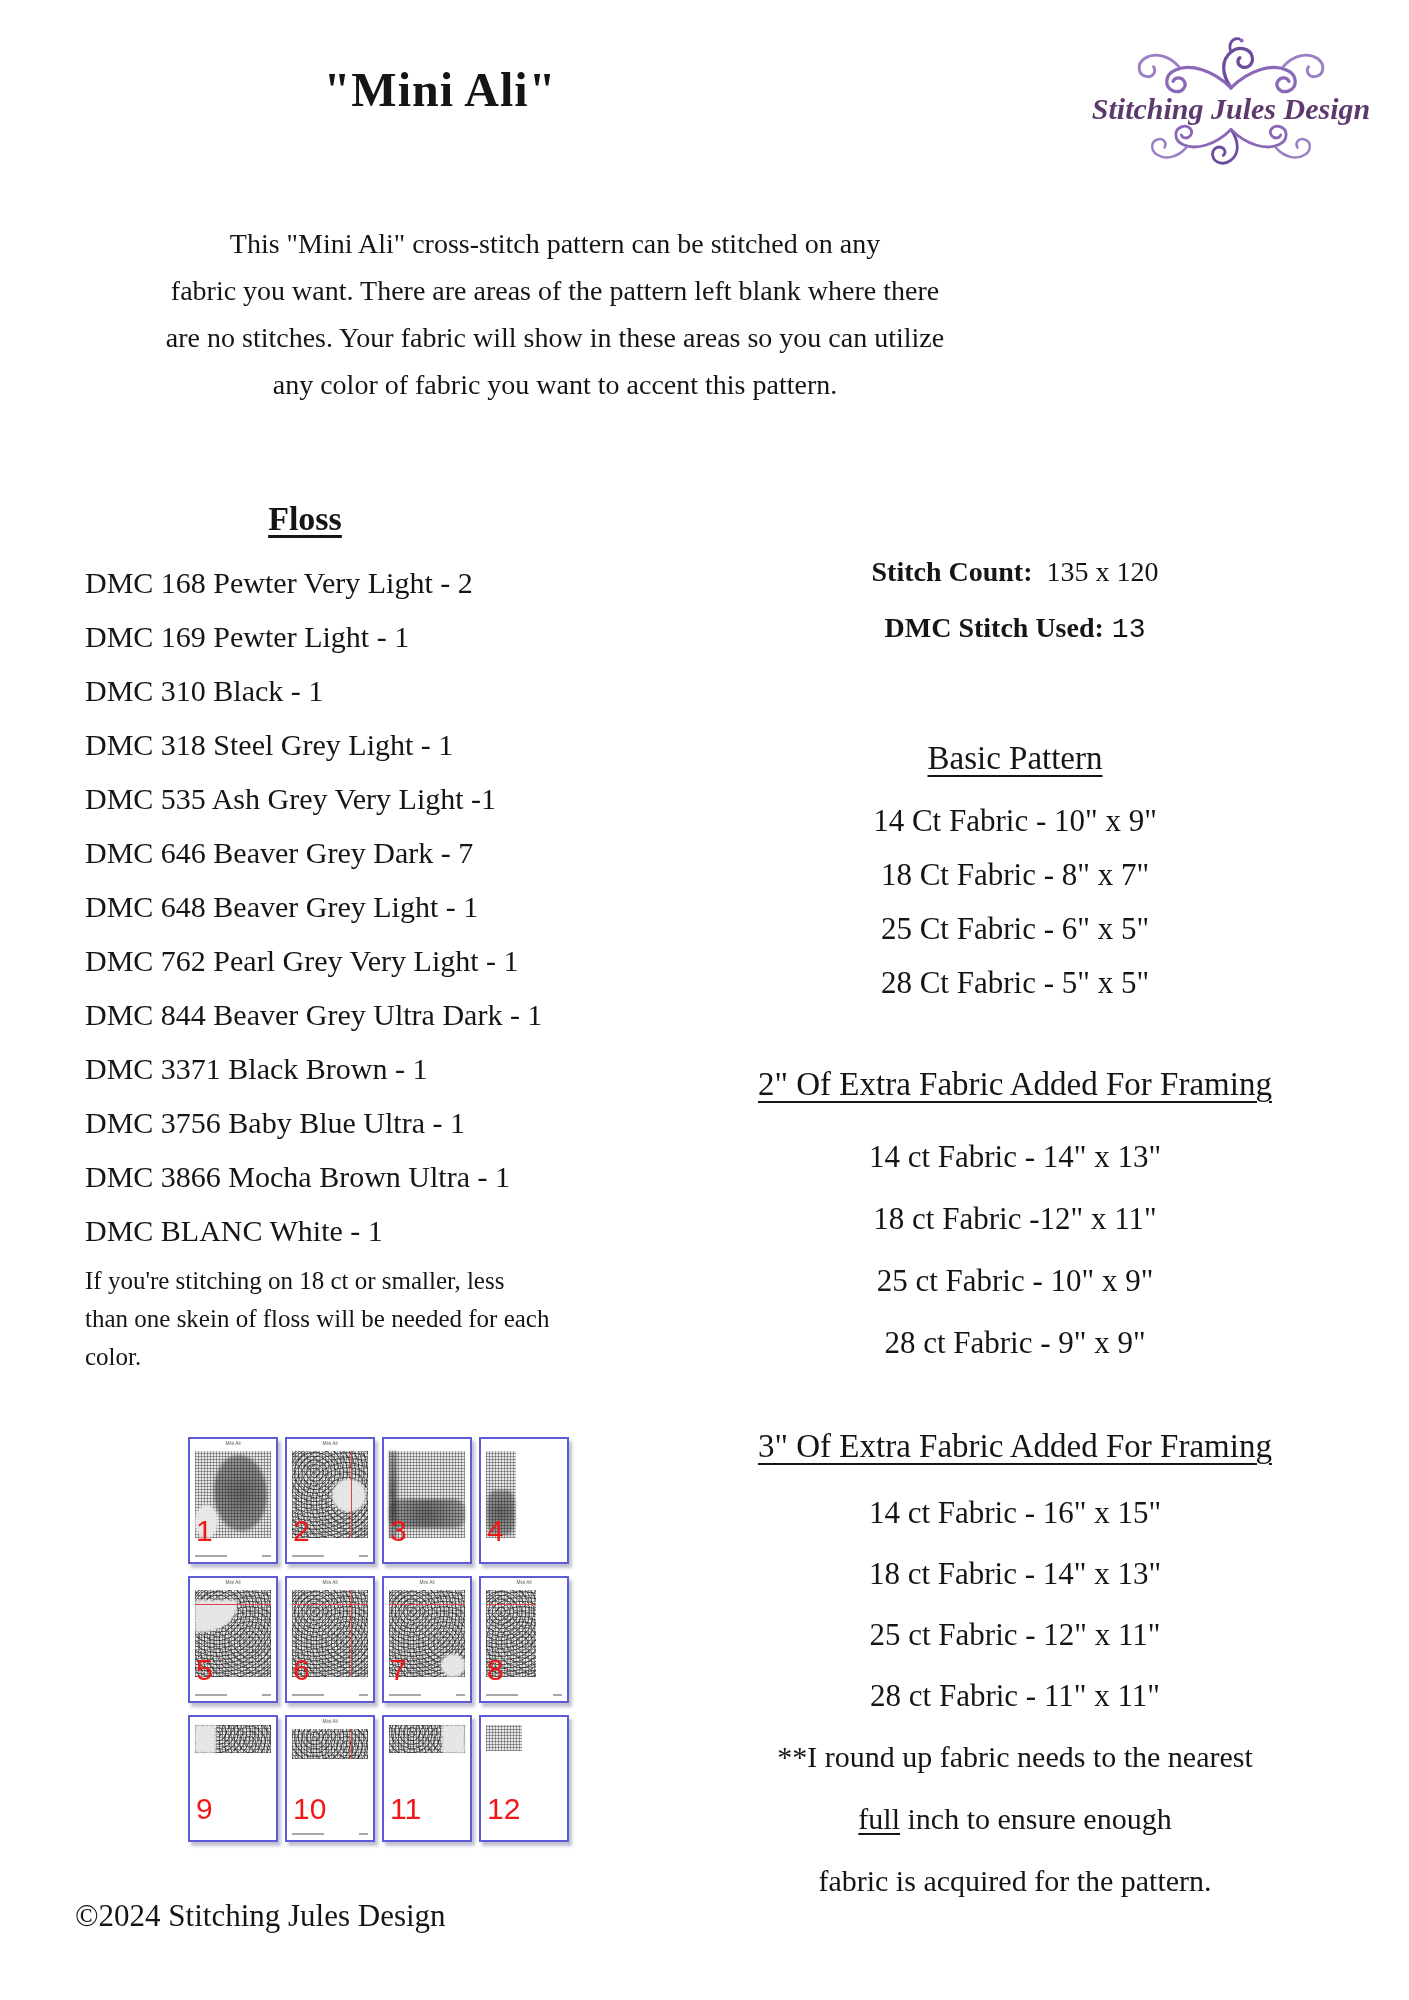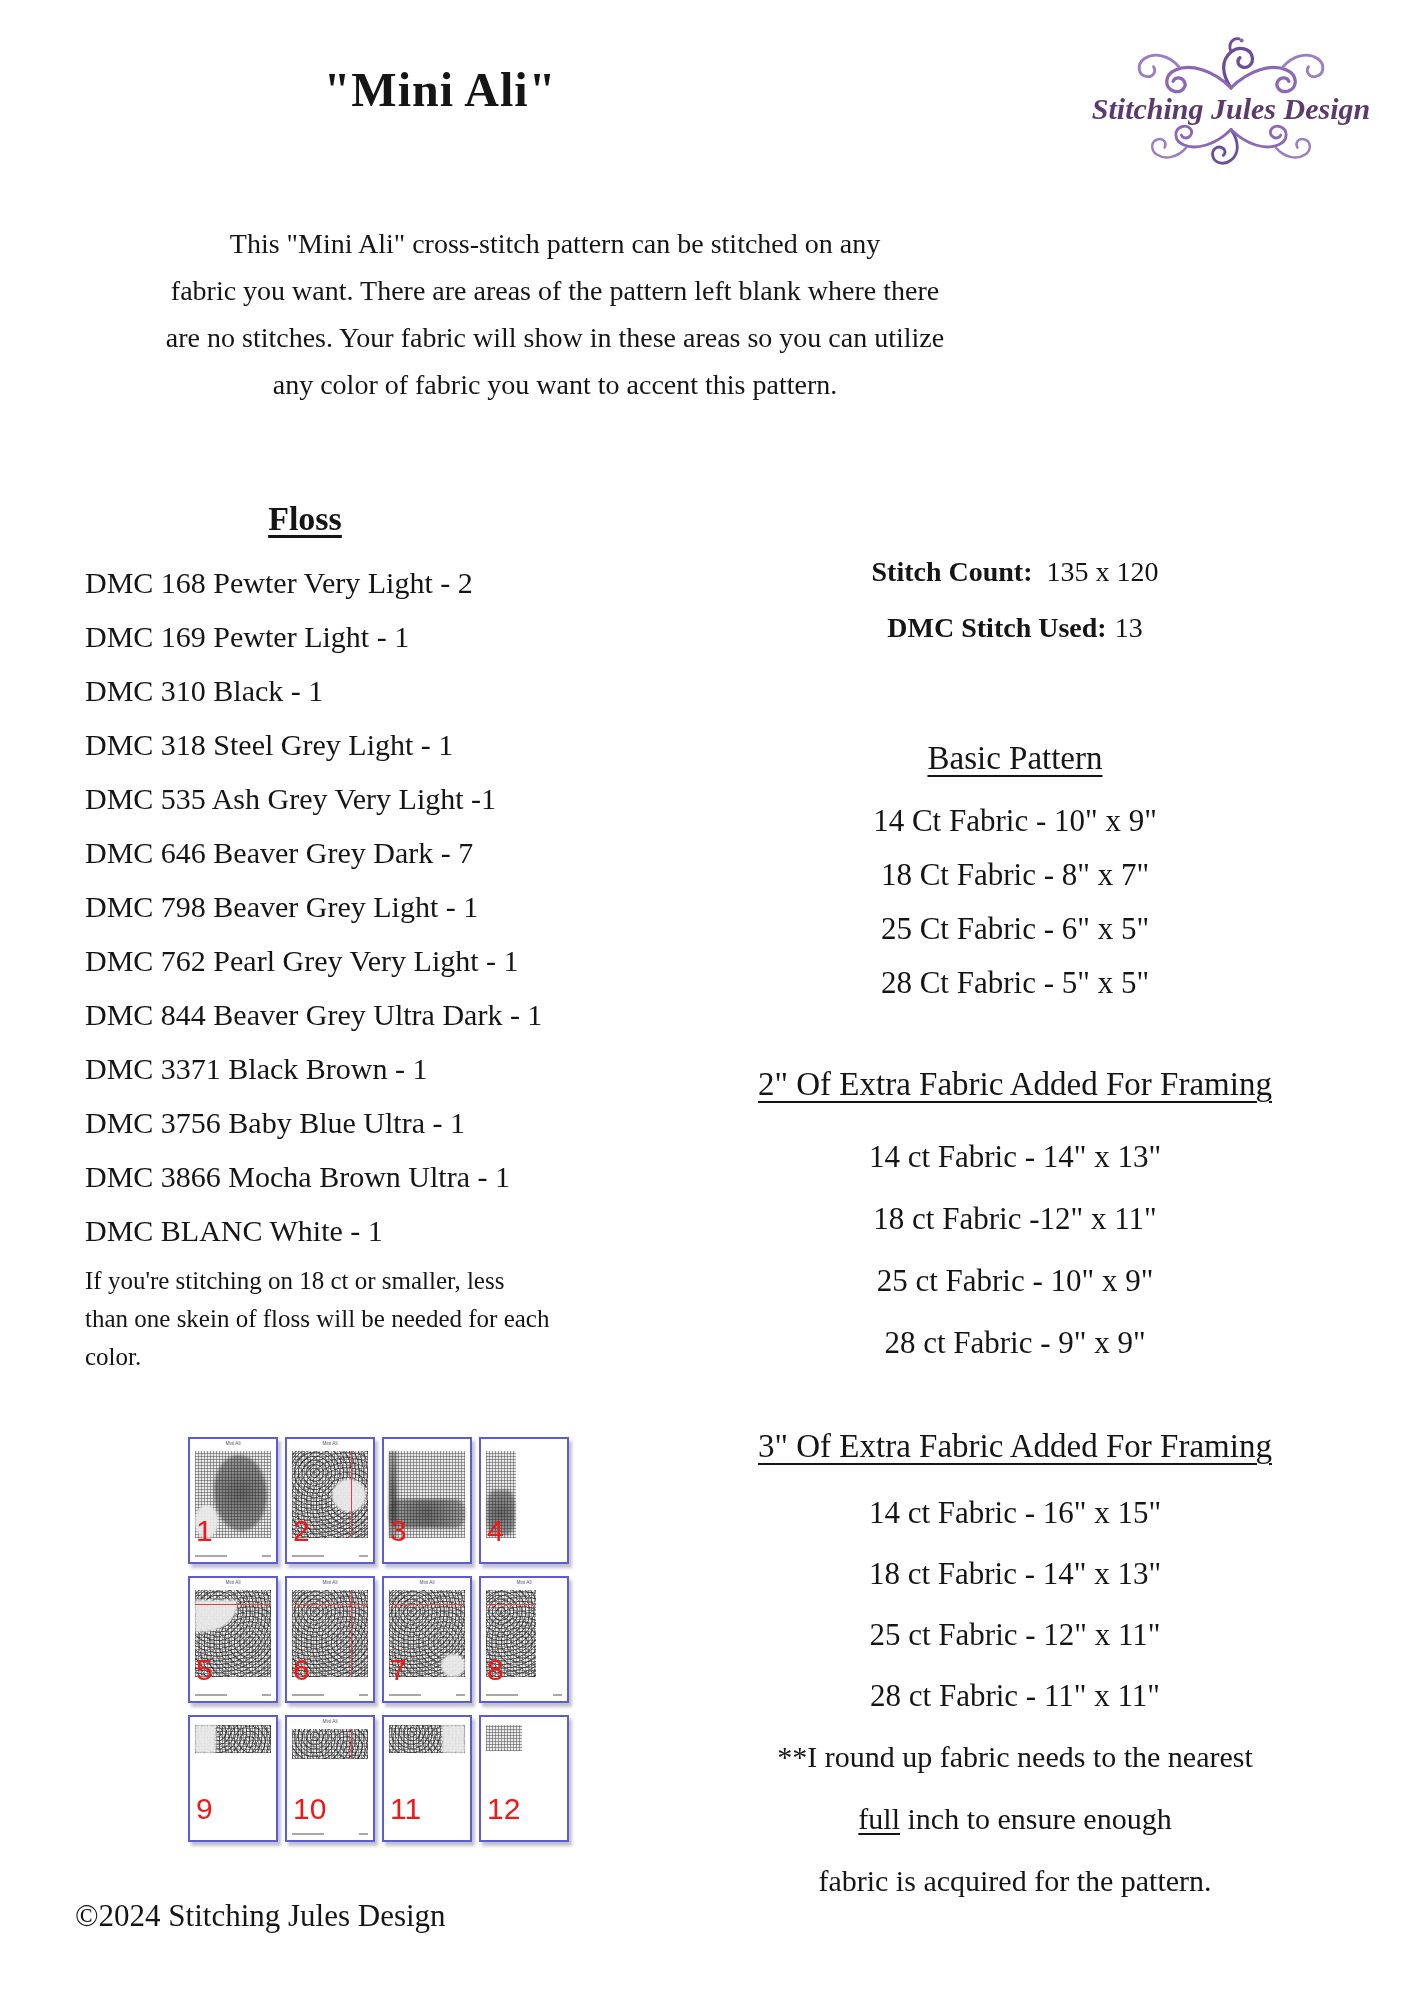--- a/index.html
+++ b/index.html
@@ -25,21 +25,21 @@
                  font-size:34px;font-weight:700;text-decoration:underline;
                  text-decoration-thickness:3px;text-underline-offset:5px;}
   .floss-list{position:absolute;top:556px;left:85px;font-size:30px;line-height:54px;}
   .floss-note{position:absolute;top:1262px;left:85px;width:520px;font-size:25px;line-height:38px;}
 
   
   .rblock{position:absolute;left:620px;width:790px;text-align:center;}
   .stat{font-size:28px;}
   .stat b{font-weight:700;}
   .stat .v{margin-left:14px;}
-  .stat2 .v{margin-left:8px;}
+  .stat2 .v{margin-left:8px;font-family:Liberation Mono, monospace;}
   .sec-h{font-size:33px;text-decoration:underline;text-decoration-thickness:2px;
          text-underline-offset:6px;}
   .sec-list{font-size:31px;}
 
   .footnote{font-size:30px;line-height:62px;}
   .footnote .u{text-decoration:underline;text-decoration-thickness:2px;text-underline-offset:4px;}
 
   .copyright{position:absolute;top:1898px;left:75px;font-size:31px;}
 
   
@@ -132,21 +132,21 @@
   </div>
 
   <div class="floss-heading">Floss</div>
   <div class="floss-list">
     <div class="nw">DMC 168 Pewter Very Light - 2</div>
     <div class="nw">DMC 169 Pewter Light - 1</div>
     <div class="nw">DMC 310 Black - 1</div>
     <div class="nw">DMC 318 Steel Grey Light - 1</div>
     <div class="nw">DMC 535 Ash Grey Very Light -1</div>
     <div class="nw">DMC 646 Beaver Grey Dark - 7</div>
-    <div class="nw">DMC 798 Beaver Grey Light - 1</div>
+    <div class="nw">DMC 648 Beaver Grey Light - 1</div>
     <div class="nw">DMC 762 Pearl Grey Very Light - 1</div>
     <div class="nw">DMC 844 Beaver Grey Ultra Dark - 1</div>
     <div class="nw">DMC 3371 Black Brown - 1</div>
     <div class="nw">DMC 3756 Baby Blue Ultra - 1</div>
     <div class="nw">DMC 3866 Mocha Brown Ultra - 1</div>
     <div class="nw">DMC BLANC White - 1</div>
   </div>
 
   <div class="floss-note">
     <div class="nw">If you're stitching on 18 ct or smaller, less</div>

